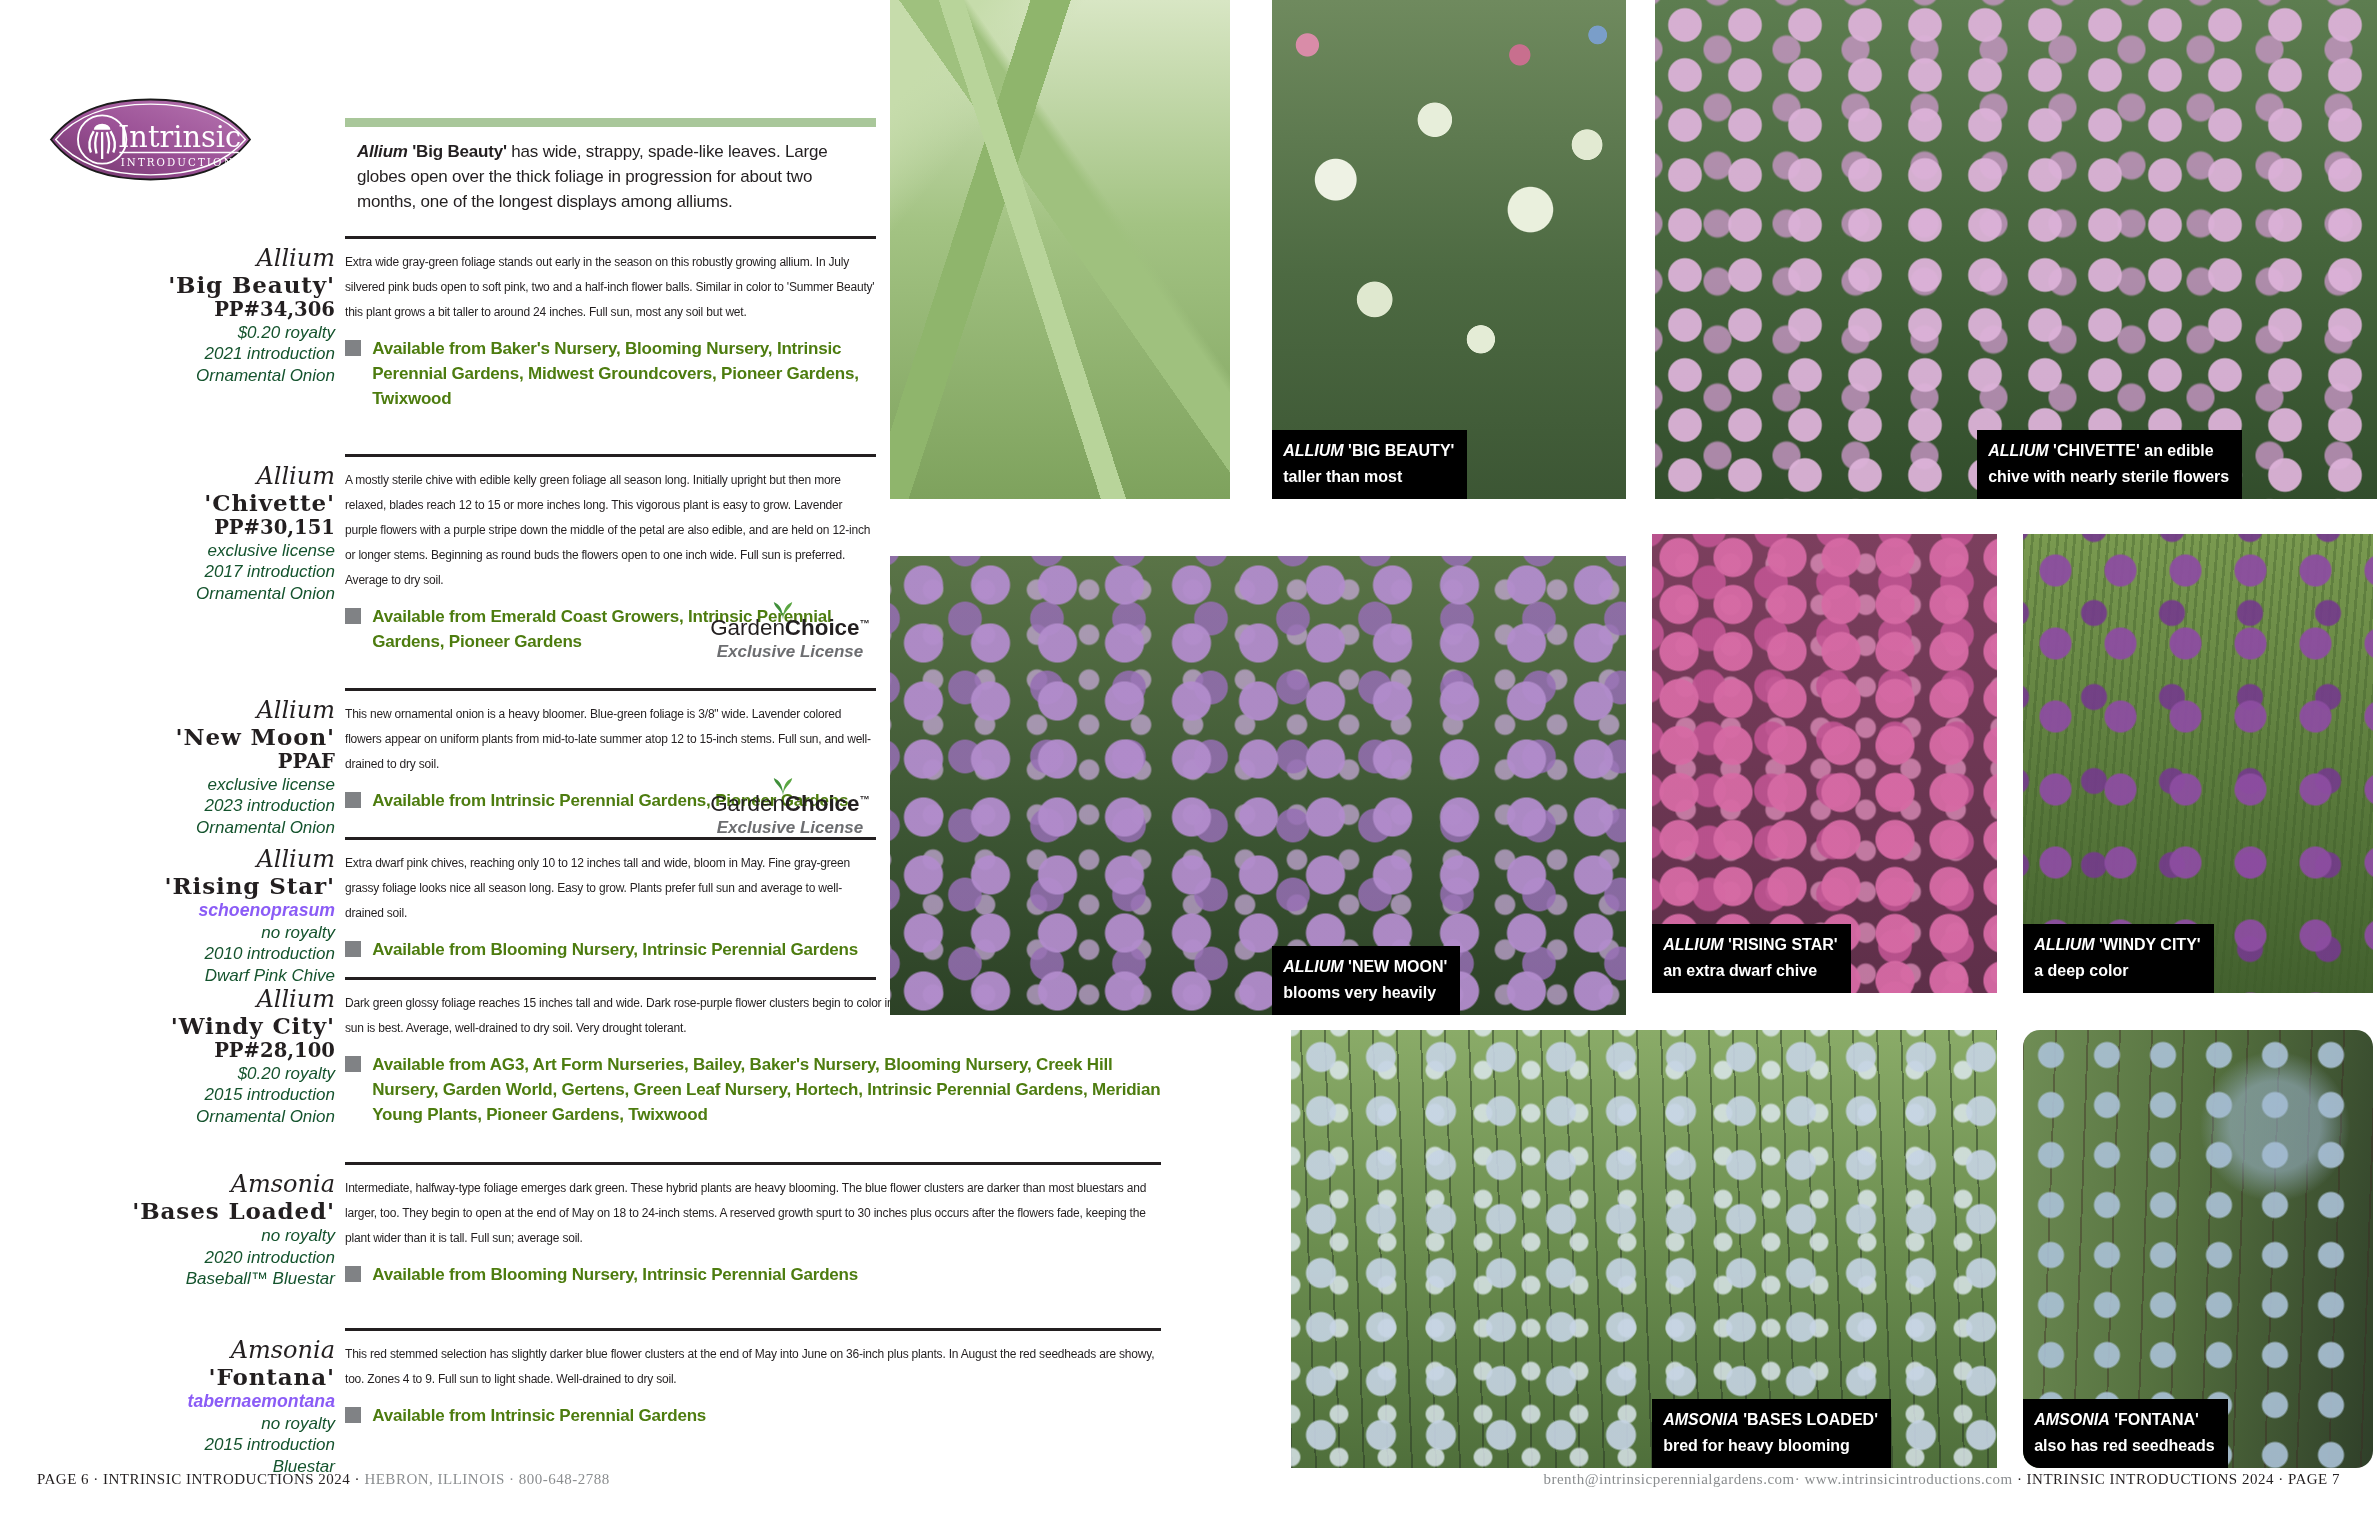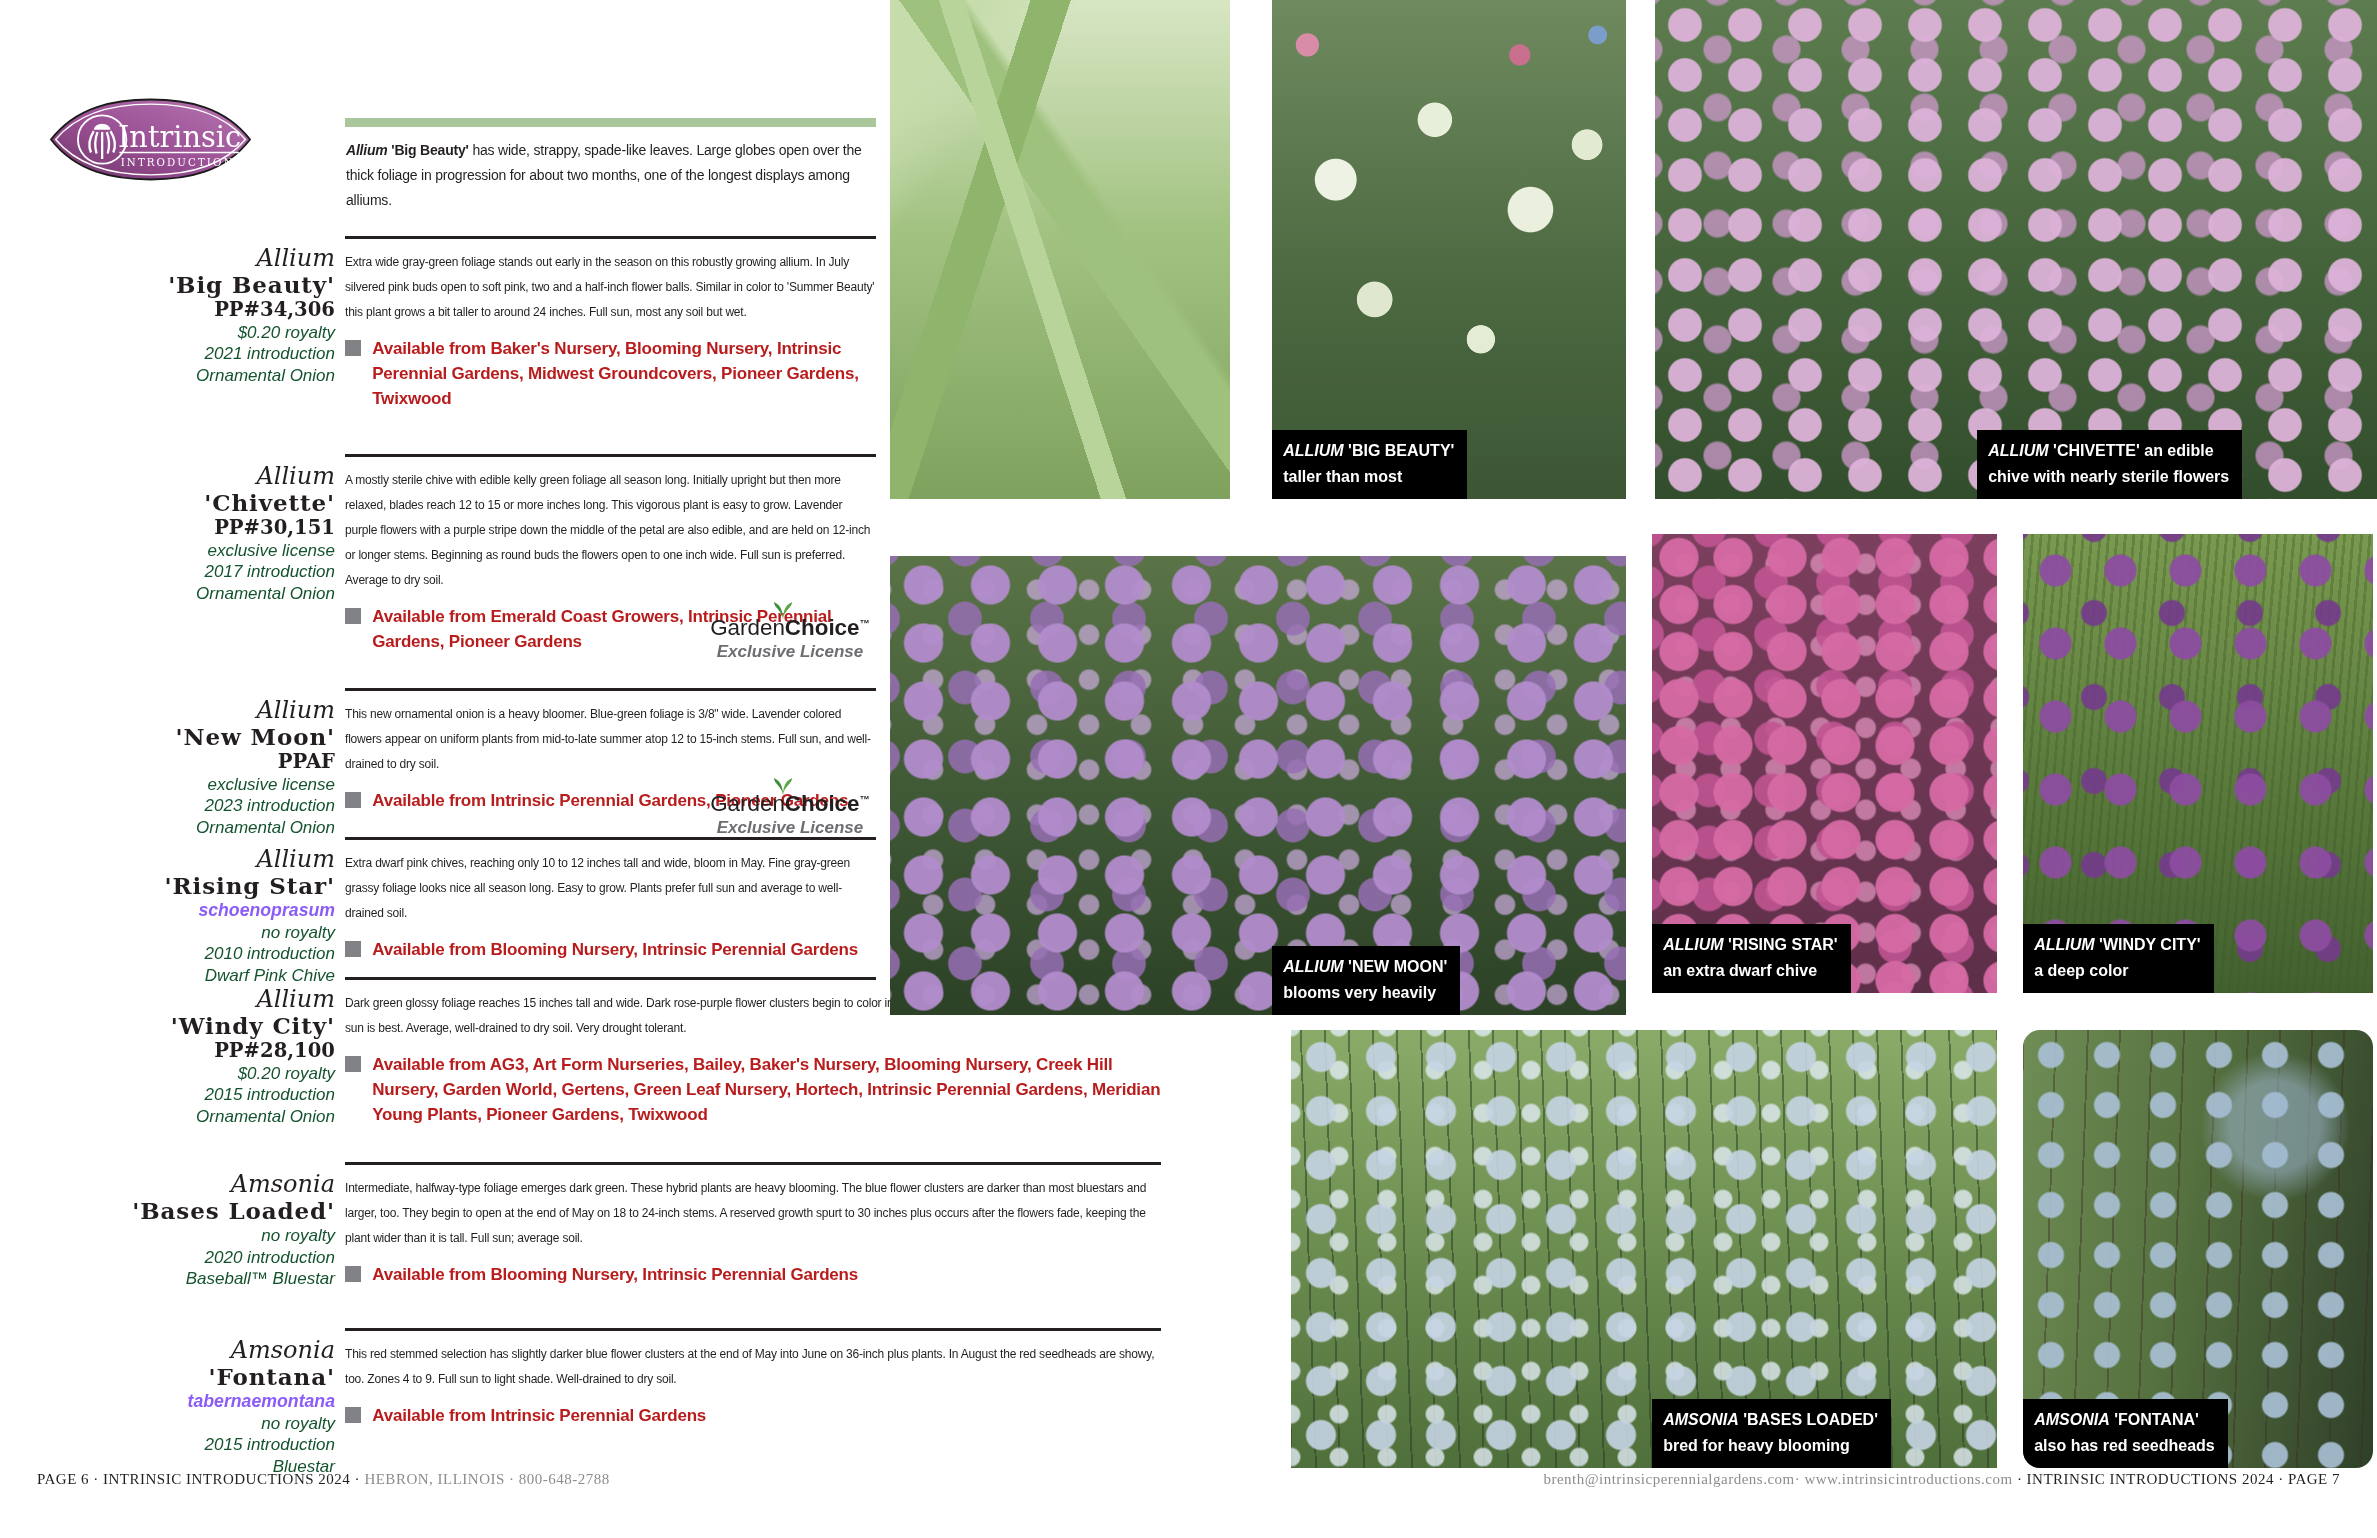--- a/index.html
+++ b/index.html
@@ -5,37 +5,37 @@
   html,body{margin:0;padding:0;background:#fff;}
   body{width:2377px;height:1538px;position:relative;overflow:hidden;
        font-family:"Liberation Sans",sans-serif;color:#231f20;}
 
   
   #logo{position:absolute;left:48px;top:93px;width:205px;height:93px;}
 
   
   #intro{position:absolute;left:345px;top:118px;width:531px;}
   #intro .bar{height:9.3px;background:#a9c79a;margin-bottom:11.2px;}
-  #intro p{margin:1px;font-size:14px;line-height:25px;letter-spacing:-0.2px;}
+  #intro p{margin:12px;font-size:17px;line-height:25px;letter-spacing:-0.2px;}
   .b{font-weight:bold;} .i{font-style:italic;}
 
   
   .entry{position:absolute;left:37px;width:1212px;}
   .rule{position:absolute;left:308px;top:0;height:2.8px;background:#231f20;}
   .nameblock{position:absolute;left:0;top:9.3px;width:298px;text-align:right;}
   .genus{font-family:"DejaVu Serif",serif;font-style:italic;font-size:24px;line-height:26px;}
   .cultivar{font-family:"DejaVu Serif",serif;font-weight:bold;font-size:23px;line-height:28px;letter-spacing:0.9px;}
   .pp{font-family:"DejaVu Serif",serif;font-weight:bold;font-size:19.6px;line-height:22.4px;}
   .taxon{font-weight:bold;font-style:italic;font-size:17.7px;line-height:21.4px;color:#8b5cf6;}
   .meta{font-style:italic;font-size:17px;line-height:21.4px;color:#14532d;}
   .descblock{position:absolute;left:308px;top:14px;}
   .desc{margin:0 0 11.2px 0;font-size:12px;line-height:25px;letter-spacing:-0.2px;}
   .avail{display:flex;align-items:flex-start;}
   .sq{flex:0 0 auto;width:16px;height:16px;background:#808285;margin:3.7px 11.2px 0 0;}
-  .avail-text{font-weight:bold;font-size:17px;line-height:25px;color:#b91c1c;letter-spacing:-0.2px;}
+  .avail-text{font-weight:bold;font-size:17px;line-height:25px;color:#4d7c0f;letter-spacing:-0.2px;}
 
   
   .gc-badge{position:absolute;right:0;width:172px;text-align:center;}
   .gc-line{position:relative;font-size:22.4px;color:#231f20;white-space:nowrap;}
   .gc-garden{font-weight:normal;}
   .gc-choice{font-weight:bold;}
   .gc-tm{font-size:10.3px;vertical-align:super;font-weight:bold;}
   .gc-leaf{position:absolute;left:67px;top:-14px;}
   .gc-sub{font-weight:bold;font-style:italic;font-size:17px;color:#6d6e71;margin-top:0.9px;}
 

